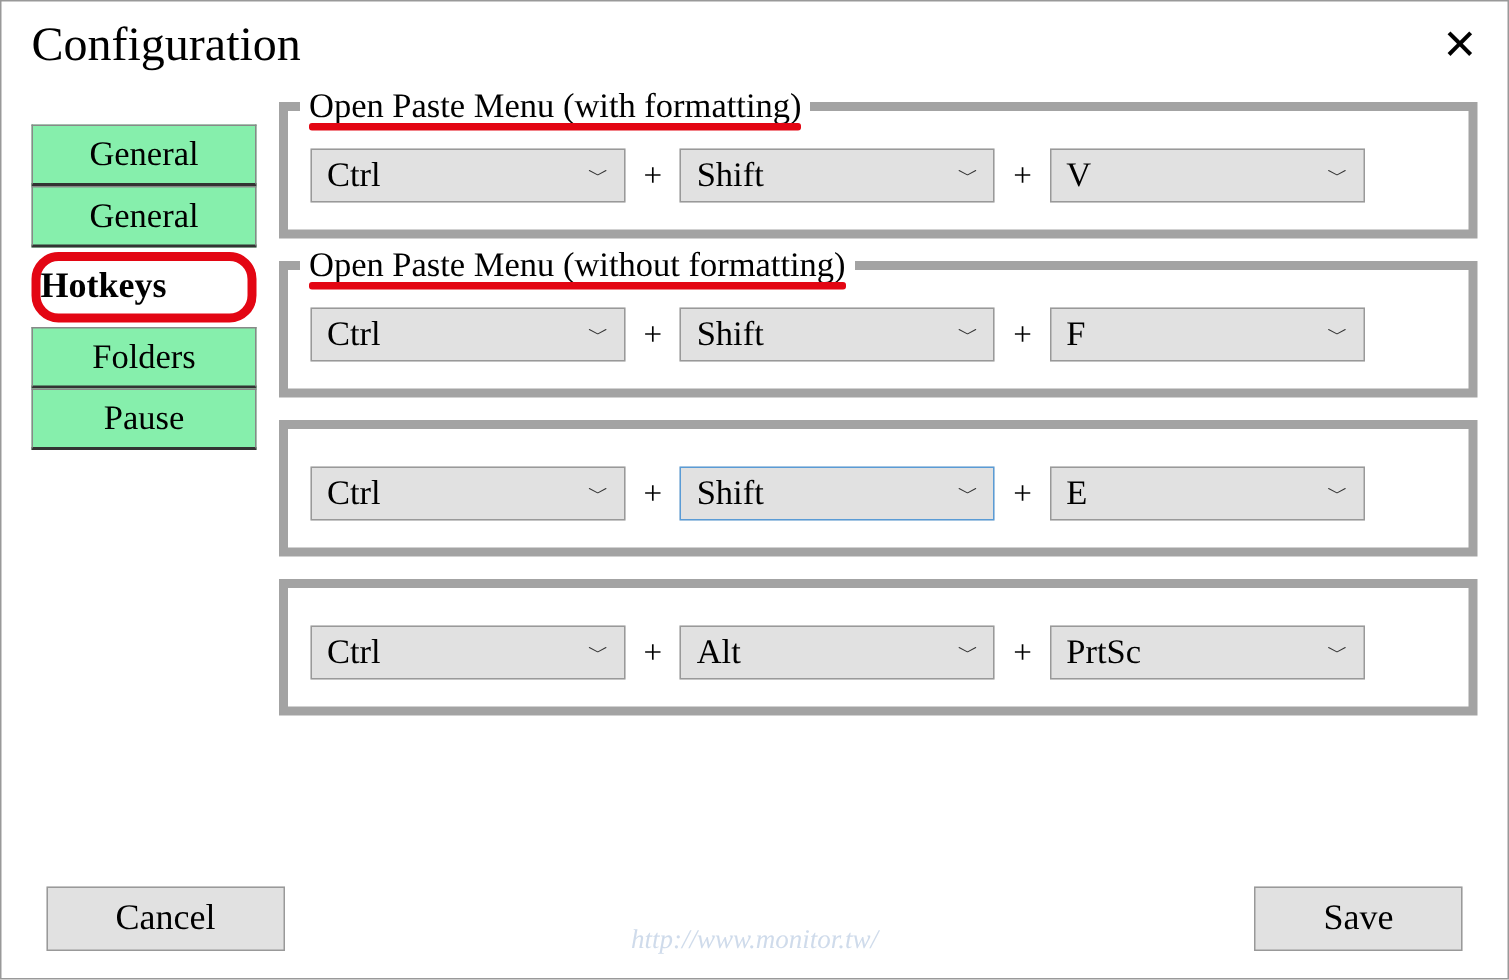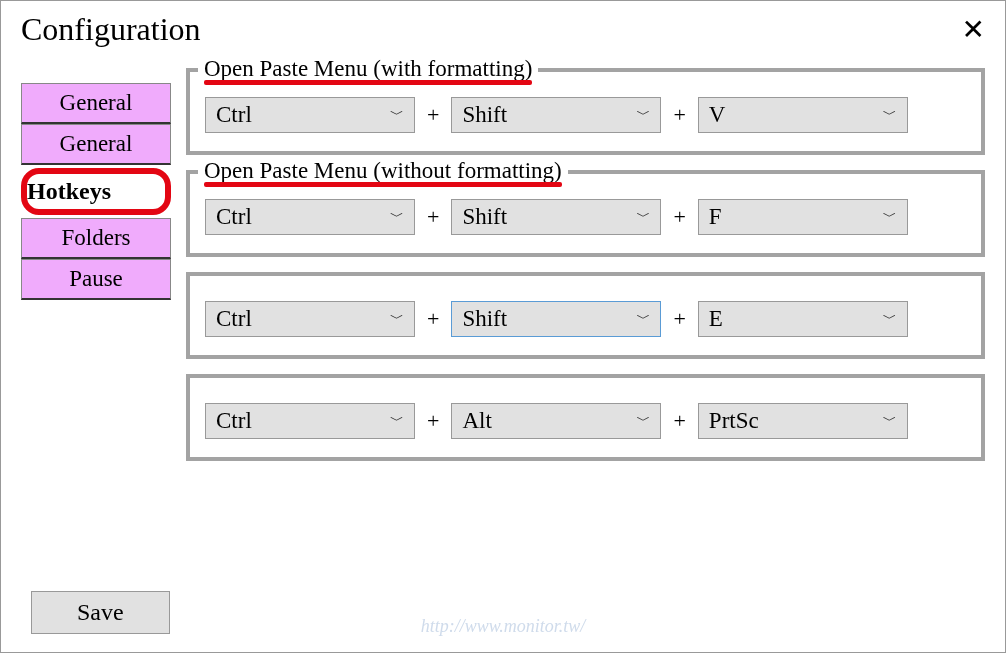--- a/index.html
+++ b/index.html
@@ -36,21 +36,21 @@
       padding: 0 20px;
       gap: 15px;
     }
     .sidebar {
       display: flex;
       flex-direction: column;
       width: 150px;
       padding-top: 20px;
     }
     .tab-item {
-      background: #f0abfc;
+      background: #86efac;
       border: 1px solid #888;
       border-bottom: 2px solid #333;
       text-align: center;
       padding: 6px 0;
       font-size: 23px;
       cursor: pointer;
       margin-bottom: 0;
     }
     .tab-highlight {
       border: 6px solid #e30613;
@@ -58,21 +58,21 @@
       padding: 4px 0;
       font-size: 24px;
       font-weight: bold;
       margin: 3px 0;
     }
     .settings-panel {
       flex: 1;
       padding-top: 5px;
     }
     .fieldset {
-      border: 4px solid #a3a3a3;
+      border: 6px solid #a3a3a3;
       padding: 15px 15px 18px 15px;
       margin-bottom: 15px;
       position: relative;
     }
     .legend {
       position: absolute;
       top: -16px;
       left: 8px;
       background: #fff;
       padding: 0 6px;
@@ -251,14 +251,15 @@
     </div>
 
   </div>
 </div>
 
 <div class="watermark">
   <div>http://www.monitor.tw/</div>
 </div>
 
 <div class="footer">
+  <button class="btn">Cancel</button>
   <button class="btn">Save</button>
 </div>
 
 </body></html>

